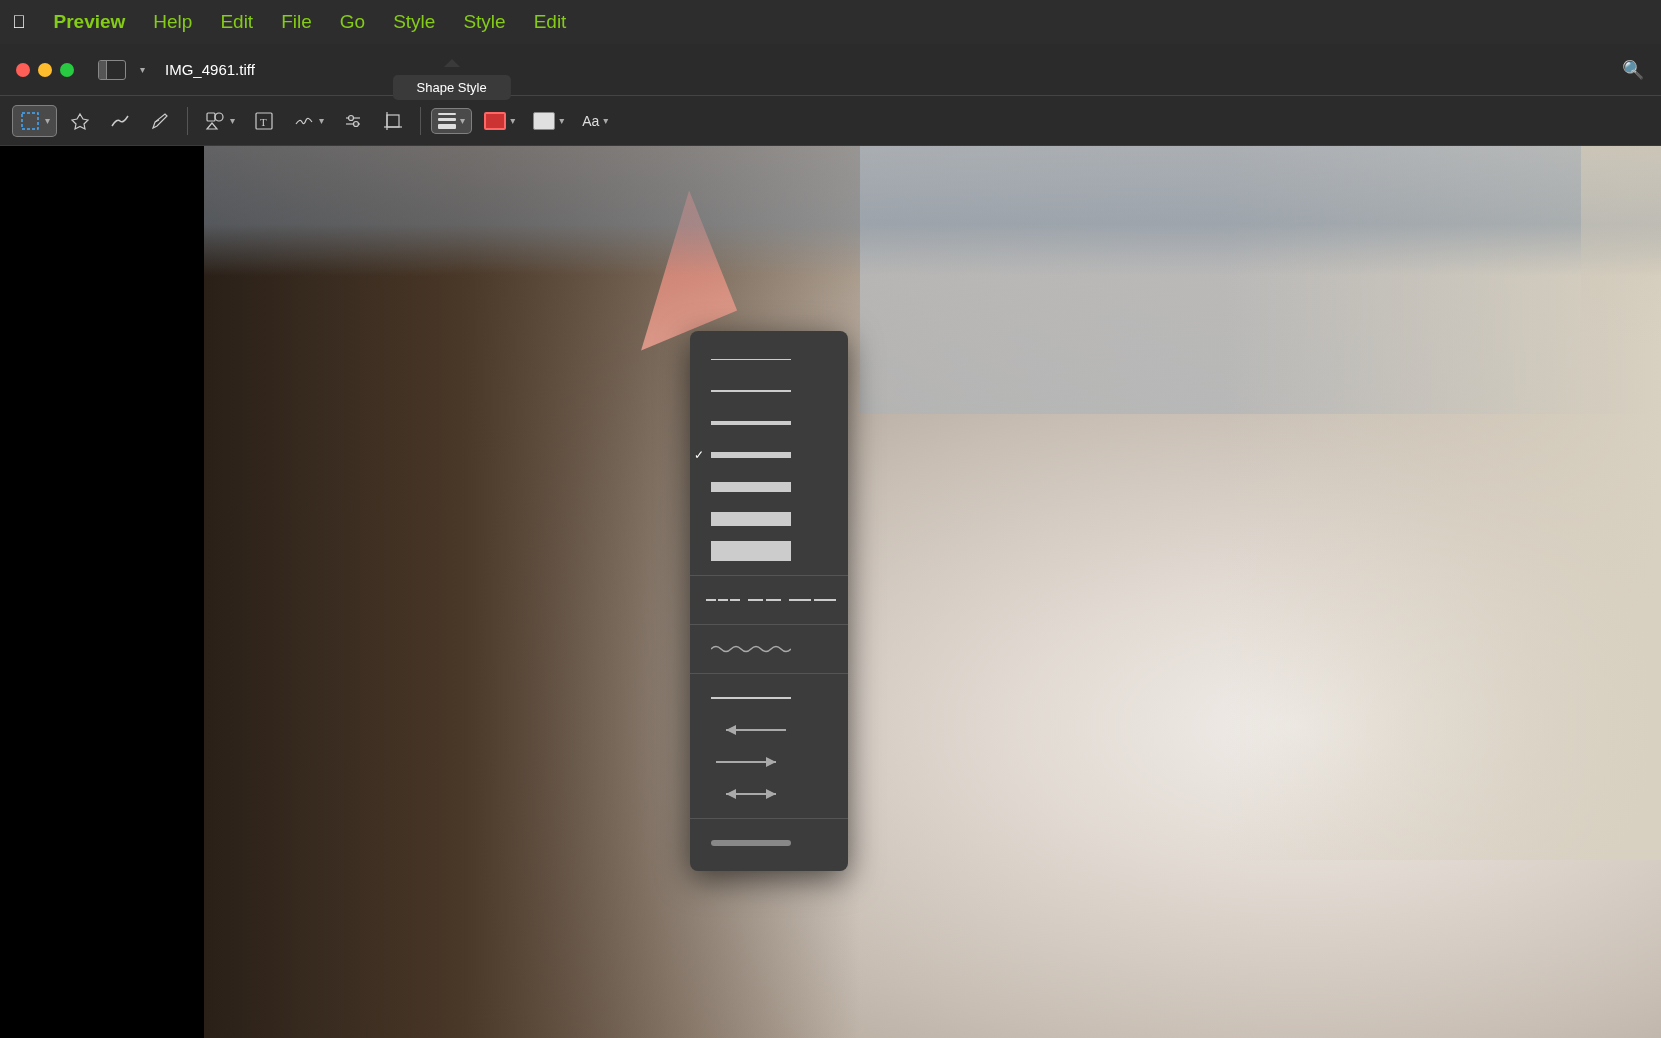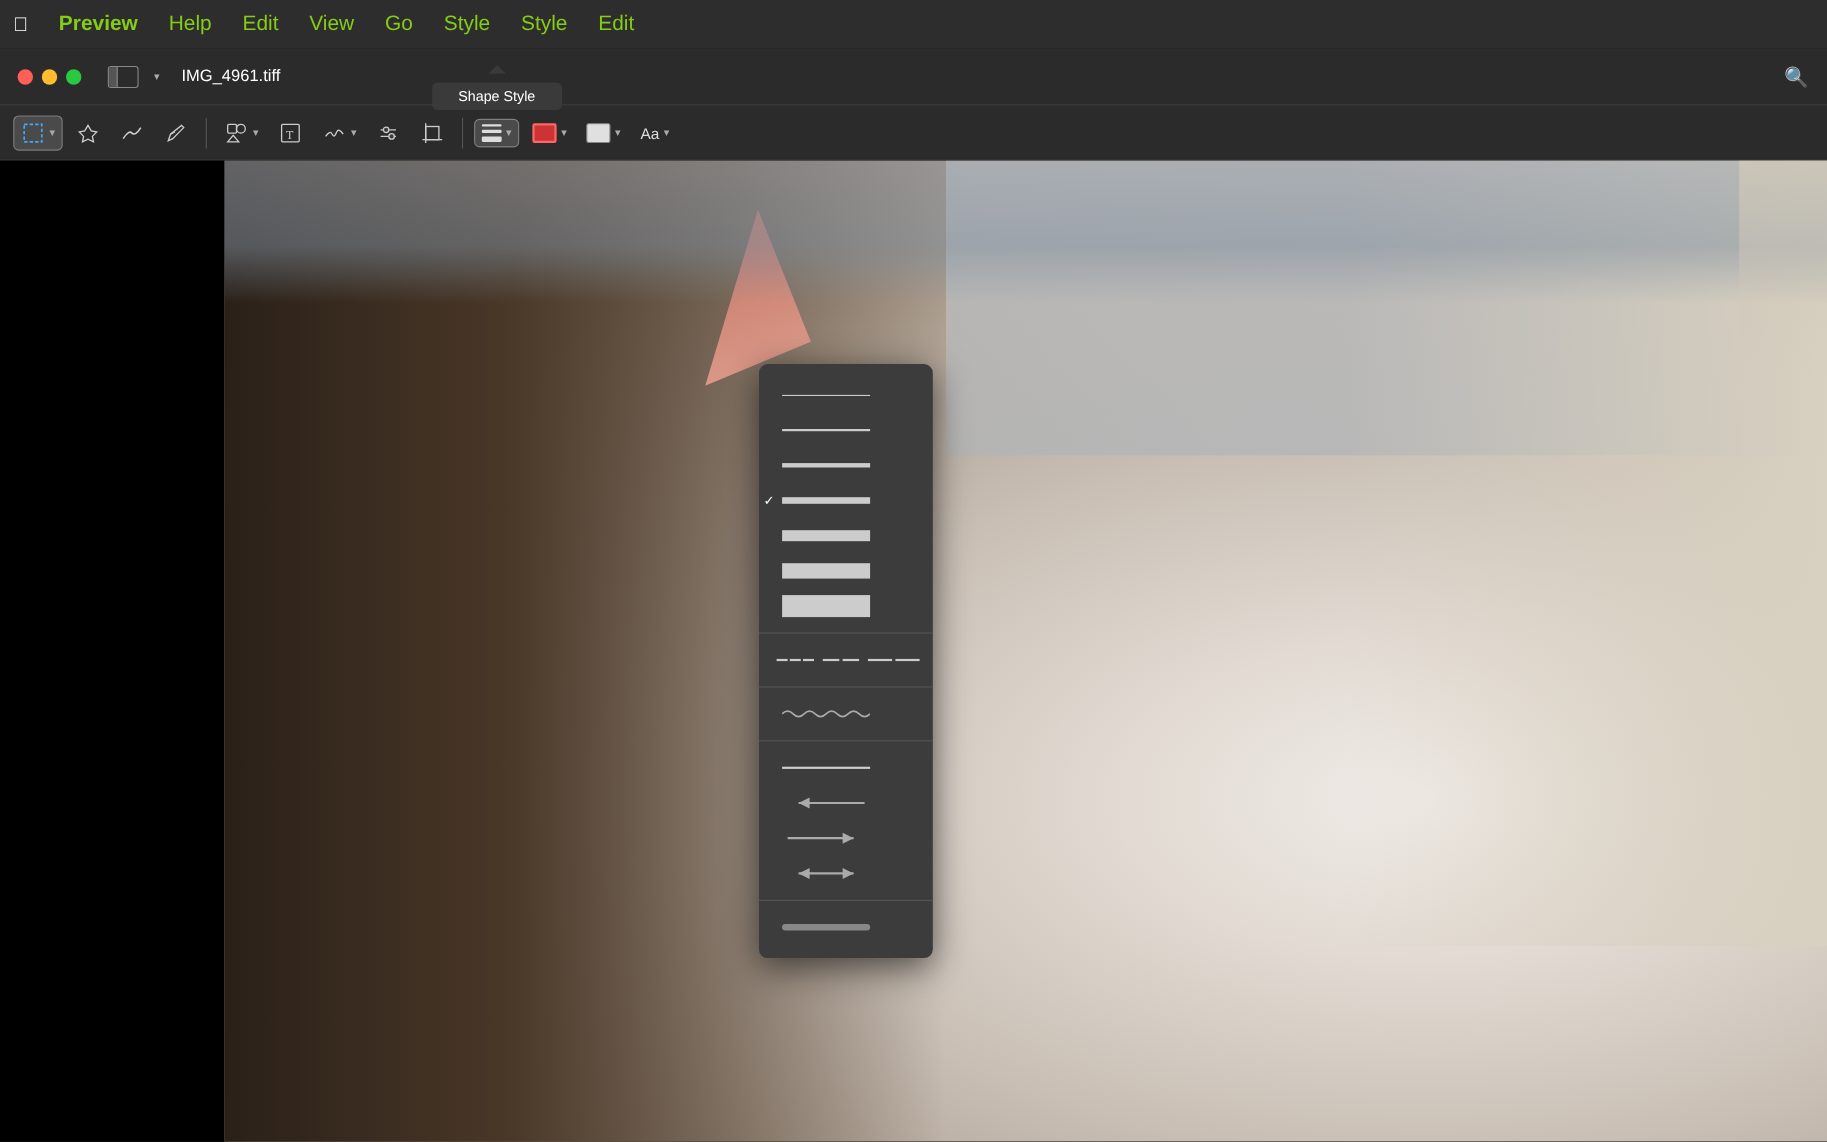--- a/index.html
+++ b/index.html
@@ -350,21 +350,21 @@
     }
   </style>
 </head>
 <body>
 
 <div class="menubar">
   <span class="apple-logo"></span>
   <span class="menu-item active">Preview</span>
   <span class="menu-item">Help</span>
   <span class="menu-item">Edit</span>
-  <span class="menu-item">View</span>
+  <span class="menu-item">File</span>
   <span class="menu-item">Go</span>
   <span class="menu-item">Style</span>
   <span class="menu-item">Style</span>
   <span class="menu-item">Edit</span>
 </div>
 
 <div class="titlebar">
   <div class="traffic-lights">
     <div class="traffic-light tl-red"></div>
     <div class="traffic-light tl-yellow"></div>

